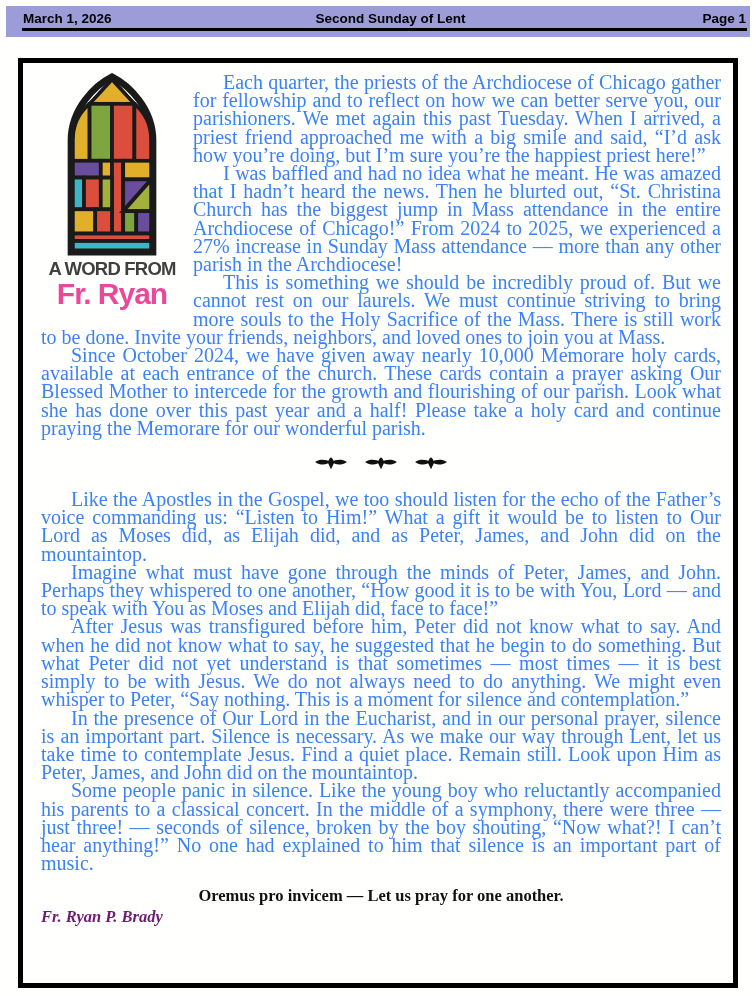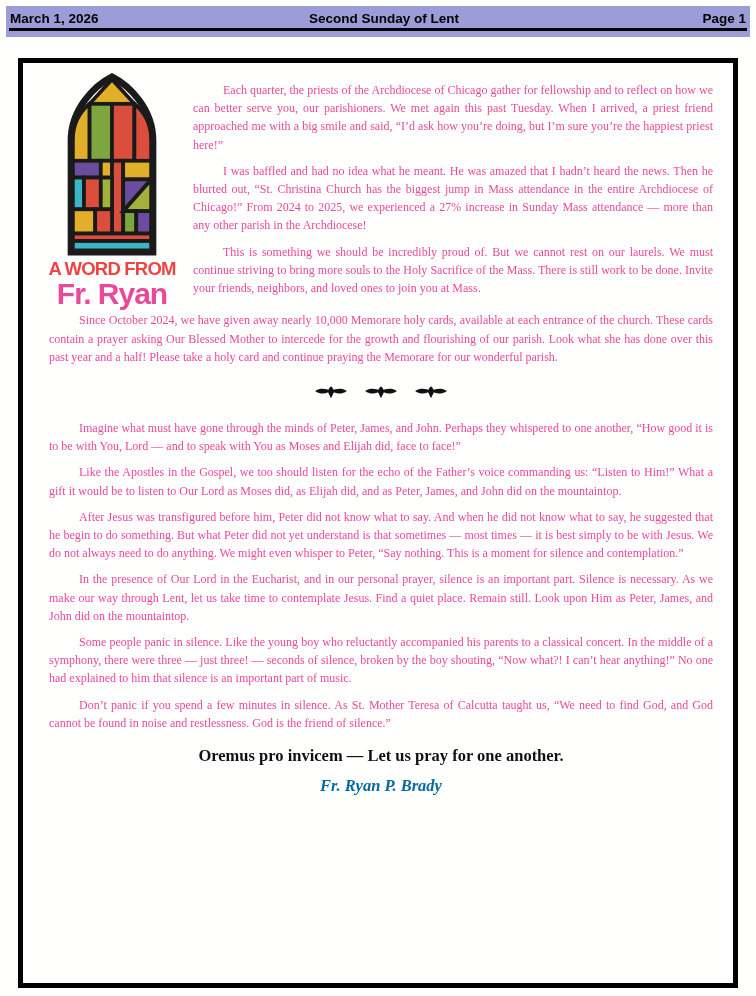--- a/index.html
+++ b/index.html
@@ -4,61 +4,61 @@
 <style>
   html,body { margin:0; padding:0; background:#e8e8e8; }
   .page {
     position:relative; width:756px; height:996px; margin:0 auto;
     background:#fffffe; overflow:hidden;
     font-family:"Liberation Serif", serif; color:#111;
   }
   
   .header-bar {
     position:absolute; left:6px; right:6px; top:6px;
-    background:#9b9cd8; padding:3px 3px 6px 3px;
+    background:#9b9cd8; padding:3px 3px 6px 16px;
   }
   .header-row {
     position:relative; display:flex; justify-content:space-between; align-items:baseline;
     border-bottom:3px solid #000; padding:0 1px 0 1px;
     font-family:"Liberation Sans", sans-serif; font-weight:bold; font-size:13.5px;
     line-height:19px; color:#000;
   }
   .header-center { position:absolute; left:12px; right:0; text-align:center; }
   
   .content-box {
     position:absolute; left:18px; right:18px; top:58px; bottom:8px;
     border:5px solid #000; background:#fffffe; box-sizing:border-box;
     padding:10px 12px 0 18px;
   }
   
   .feature { float:left; width:142px; margin:0 10px 2px 0; text-align:center; }
   .feature svg.window { display:block; margin:0 auto; }
   .caption1 {
     font-family:"Liberation Sans", sans-serif; font-weight:bold;
-    font-size:18.5px; letter-spacing:-0.8px; line-height:1.05; margin-top:3px; color:#ef4444;
+    font-size:18.5px; letter-spacing:-0.8px; line-height:1.05; margin-top:3px; color:#404040;
   }
   .caption2 {
     font-family:"Liberation Sans", sans-serif; font-weight:bold;
     font-size:30px; letter-spacing:-1px; line-height:1.0; margin-top:1px; color:#ec4899;
   }
   
   p.body {
-    margin:8px; font-size:12px; line-height:18.2px;
-    text-align:justify; text-indent:30px; color:#ec4899;
+    margin:0; font-size:20px; line-height:18.2px;
+    text-align:justify; text-indent:30px; color:#3b82f6;
   }
   p.full { clear:left; }
   .ornament-row { clear:both; text-align:center; margin:16px 0 19px 0; }
   .ornament-row svg { margin:0 6px; vertical-align:middle; }
   .closing {
     margin:14px 0 0 0; text-align:center; text-indent:0;
     font-weight:bold; font-size:16.5px; color:#111;
   }
   .signature {
-    margin:10px 0 0 0; text-align:center; text-indent:0;
-    font-weight:bold; font-style:italic; font-size:16.5px; color:#0369a1;
+    margin:1px 0 0 0; text-indent:0;
+    font-weight:bold; font-style:italic; font-size:16.5px; color:#701a75;
   }
 </style>
 </head>
 <body>
 
 <div class="page">
 
   <div class="header-bar">
     <div class="header-row">
       <span>March 1, 2026</span>
@@ -115,24 +115,23 @@
         <path d="M1,5.5 C6,2.4 12,3.4 15.2,5.6 C12,8.4 6,9 1,5.5 Z"></path>
         <path d="M31,5.5 C26,2.4 20,3.4 16.8,5.6 C20,8.4 26,9 31,5.5 Z"></path>
       </svg>
       <svg width="34" height="14" viewBox="0 0 32 13" fill="#101010">
         <path d="M16,1 C18.2,3 19.2,5 18.6,7 L16,12.4 L13.4,7 C12.8,5 13.8,3 16,1 Z"></path>
         <path d="M1,5.5 C6,2.4 12,3.4 15.2,5.6 C12,8.4 6,9 1,5.5 Z"></path>
         <path d="M31,5.5 C26,2.4 20,3.4 16.8,5.6 C20,8.4 26,9 31,5.5 Z"></path>
       </svg>
     </div>
 
+    <p class="body">Like the Apostles in the Gospel, we too should listen for the echo of the Father’s voice commanding us: “Listen to Him!” What a gift it would be to listen to Our Lord as Moses did, as Elijah did, and as Peter, James, and John did on the mountaintop.</p>
     <p class="body">Imagine what must have gone through the minds of Peter, James, and John. Perhaps they whispered to one another, “How good it is to be with You, Lord — and to speak with You as Moses and Elijah did, face to face!”</p>
-    <p class="body">Like the Apostles in the Gospel, we too should listen for the echo of the Father’s voice commanding us: “Listen to Him!” What a gift it would be to listen to Our Lord as Moses did, as Elijah did, and as Peter, James, and John did on the mountaintop.</p>
     <p class="body">After Jesus was transfigured before him, Peter did not know what to say. And when he did not know what to say, he suggested that he begin to do something. But what Peter did not yet understand is that sometimes — most times — it is best simply to be with Jesus. We do not always need to do anything. We might even whisper to Peter, “Say nothing. This is a moment for silence and contemplation.”</p>
     <p class="body">In the presence of Our Lord in the Eucharist, and in our personal prayer, silence is an important part. Silence is necessary. As we make our way through Lent, let us take time to contemplate Jesus. Find a quiet place. Remain still. Look upon Him as Peter, James, and John did on the mountaintop.</p>
     <p class="body">Some people panic in silence. Like the young boy who reluctantly accompanied his parents to a classical concert. In the middle of a symphony, there were three — just three! — seconds of silence, broken by the boy shouting, “Now what?! I can’t hear anything!” No one had explained to him that silence is an important part of music.</p>
-    <p class="body">Don’t panic if you spend a few minutes in silence. As St. Mother Teresa of Calcutta taught us, “We need to find God, and God cannot be found in noise and restlessness. God is the friend of silence.”</p>
 
     <p class="closing">Oremus pro invicem — Let us pray for one another.</p>
     <p class="signature">Fr. Ryan P. Brady</p>
 
   </div>
 </div>
 
 </body></html>

